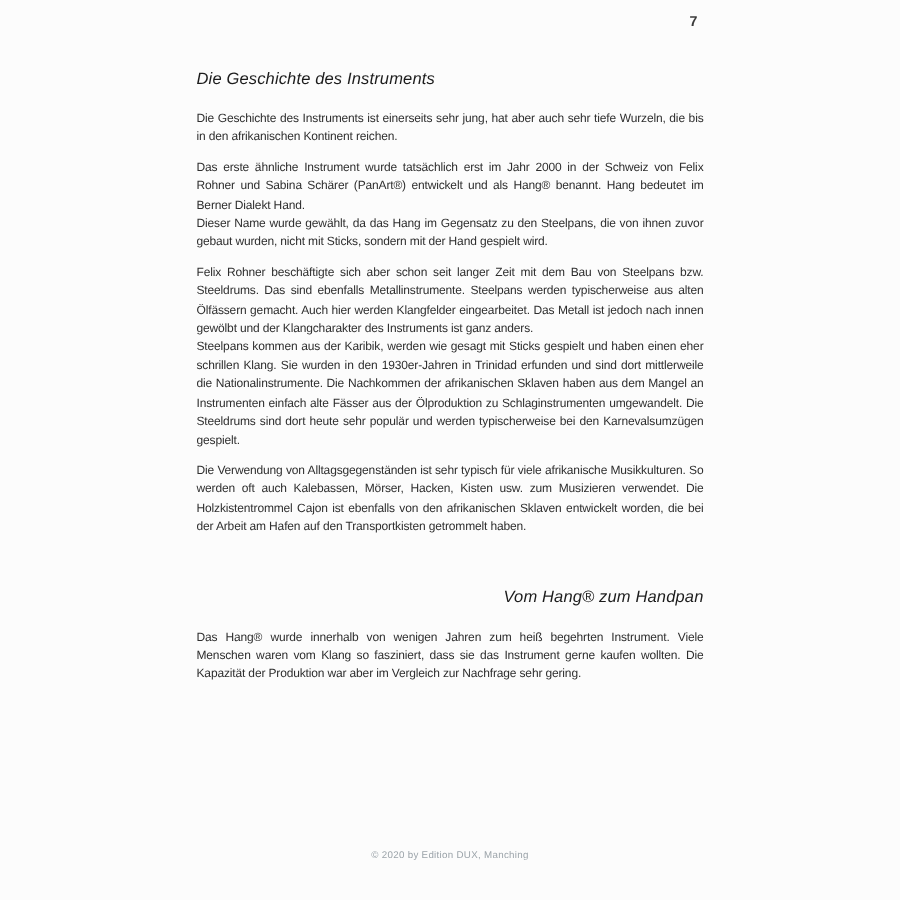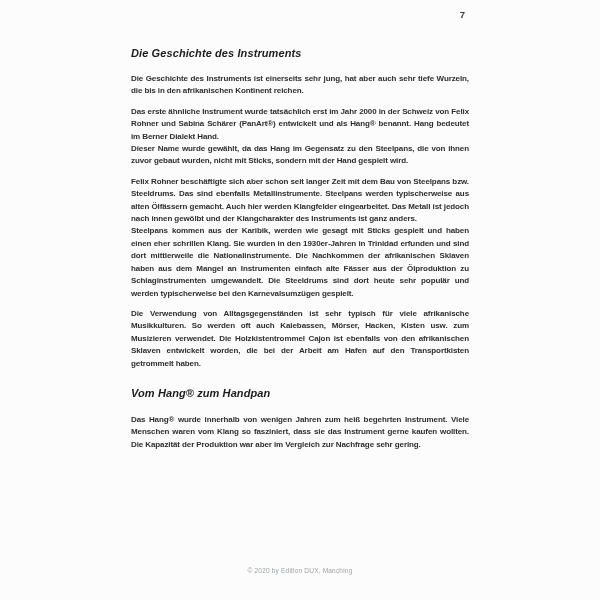--- a/index.html
+++ b/index.html
@@ -25,38 +25,38 @@
   }
   .content {
     margin: 0 131px;
     padding-top: 46px;
     width: 338px;
   }
   .heading {
     margin: 0 0 13px 0;
     font-size: 11px;
     line-height: 14px;
-    font-weight: bold;
+    font-weight: normal;
     font-style: italic;
     color: #1c1c1c;
     letter-spacing: 0.1px;
   }
   .heading-2 {
-    margin-top: 16px;
+    margin-top: 33px;
     margin-bottom: 14px;
+    text-align: right;
   }
   .para {
     margin: 0 0 8px 0;
     font-size: 8px;
     line-height: 12.4px;
     letter-spacing: -0.1px;
     color: #2e2e2e;
     text-align: justify;
     white-space: pre-wrap;
-    font-weight: bold;
   }
   .footer {
     position: absolute;
     left: 0;
     right: 0;
     top: 567px;
     text-align: center;
     font-size: 6.5px;
     letter-spacing: 0.2px;
     color: #9ba3a9;

